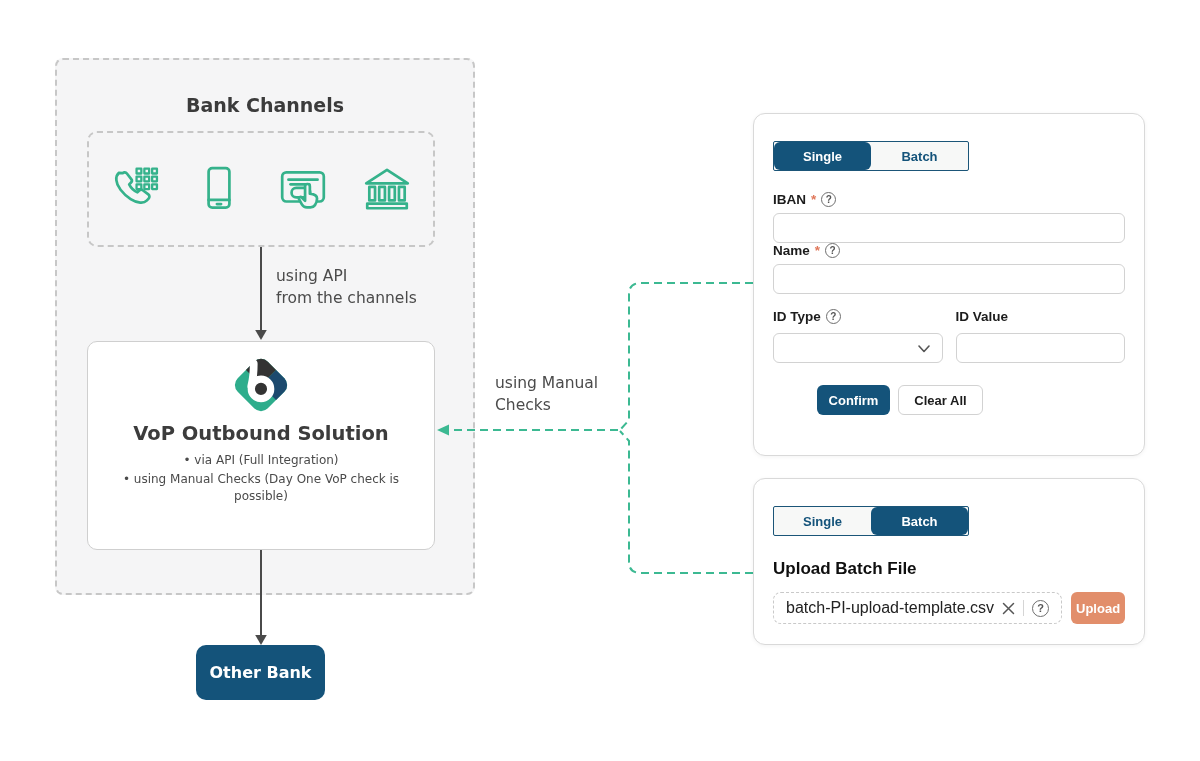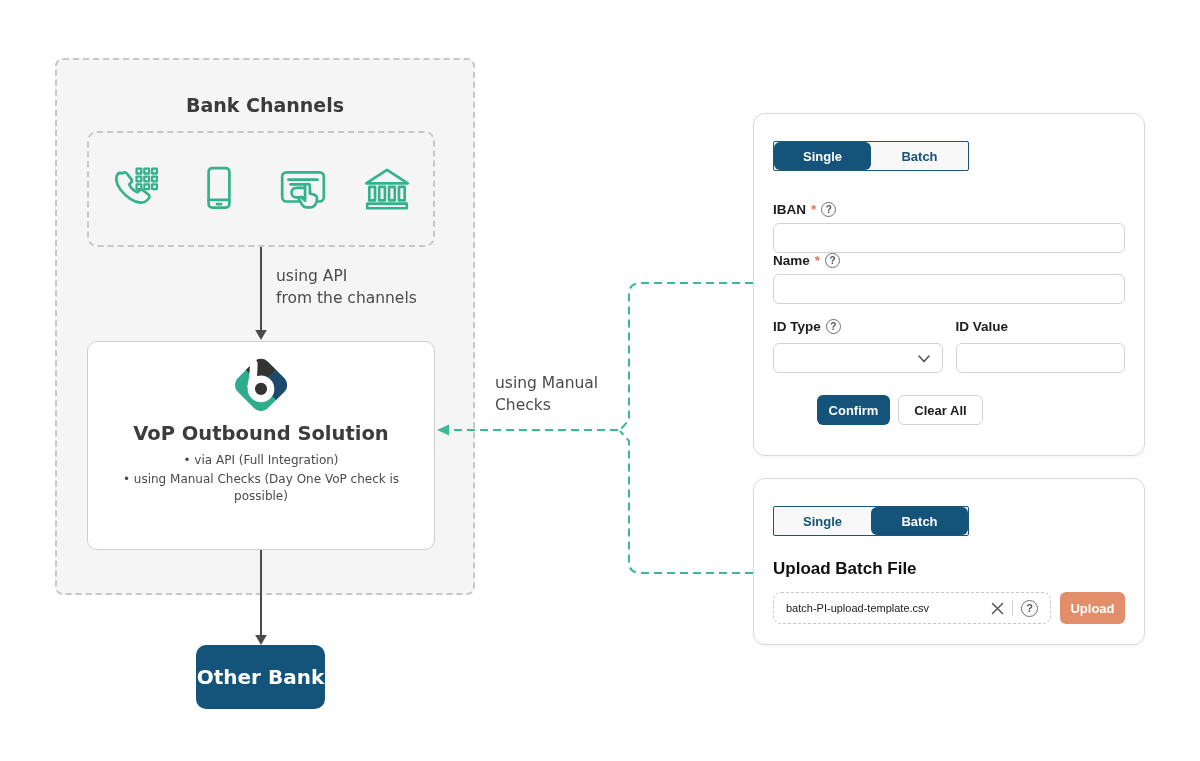--- a/index.html
+++ b/index.html
@@ -23,23 +23,23 @@
                 line-height:1.4;white-space:pre-line;}
 
   .vop-box{position:absolute;left:87px;top:341px;width:348px;height:209px;background:#ffffff;
            border:1px solid #cfcfcf;border-radius:10px;box-sizing:border-box;text-align:center;}
   .vop-logo{margin-top:12px;}
   .vop-title{margin-top:2px;font-size:19.5px;font-weight:700;color:#3c3c3c;}
   .vop-bullets{margin-top:7px;}
   .vop-bullet{max-width:300px;margin:0 auto 2px auto;font-size:12px;color:#4a4a4a;line-height:1.42;}
   .vop-bullet .bt::before{content:"•  ";color:#4a4a4a;}
 
-  .other-bank{position:absolute;left:196px;top:645px;width:129px;height:64px;background:#14537a;
+  .other-bank{position:absolute;left:196px;top:645px;width:129px;height:55px;background:#14537a;
               border-radius:10px;display:flex;align-items:center;justify-content:center;
-              color:#ffffff;font-size:20px;font-weight:600;}
+              color:#ffffff;font-size:16px;font-weight:600;}
 
   .connector-layer{position:absolute;left:0;top:0;width:1200px;height:761px;pointer-events:none;}
 
   
   .panel{position:absolute;left:753px;width:392px;background:#ffffff;border:1px solid #d9d9d9;
          border-radius:12px;box-sizing:border-box;box-shadow:0 1px 4px rgba(0,0,0,0.05);
          padding:0 19px;}
   .panel-single{top:113px;height:343px;}
   .panel-batch{top:478px;height:167px;}
 
@@ -49,41 +49,41 @@
        font-weight:700;color:#14537a;cursor:pointer;}
   .tab.active{background:#14537a;color:#ffffff;border-radius:6px;}
 
   .field-label{display:flex;align-items:center;gap:5px;font-size:13.5px;font-weight:700;color:#1c1c1c;}
   .req{color:#e0775a;font-weight:700;}
   .help-circ{width:15px;height:15px;border:1.3px solid #6f6f6f;border-radius:50%;
              display:inline-flex;align-items:center;justify-content:center;
              font-size:10px;font-weight:600;color:#555;box-sizing:border-box;line-height:1;}
   .text-input{width:100%;height:30px;border:1px solid #d2d2d2;border-radius:6px;box-sizing:border-box;
               font-size:13.5px;padding:0 10px;color:#222;background:#fff;outline:none;}
-  .mt21{margin-top:31px;} .mt17{} .mt15{margin-top:15px;}
+  .mt21{margin-top:21px;} .mt17{} .mt15{margin-top:15px;}
   .mt9{margin-top:9px;} .mt6{margin-top:6px;}
 
   .id-row{display:flex;gap:13px;}
   .id-col{flex:1;min-width:0;}
   .select{position:relative;height:30px;border:1px solid #d2d2d2;border-radius:6px;background:#fff;
           display:flex;align-items:center;padding:0 10px;box-sizing:border-box;cursor:pointer;}
   .select .chev{position:absolute;right:12px;top:11px;}
 
   .btn-row{display:flex;gap:8px;margin-top:22px;padding-left:44px;}
   .btn{height:30px;border-radius:6px;display:flex;align-items:center;justify-content:center;
        font-size:13px;font-weight:700;cursor:pointer;box-sizing:border-box;}
   .btn-confirm{width:73px;background:#14537a;color:#fff;}
   .btn-clear{width:85px;background:#fff;color:#1c1c1c;border:1px solid #d2d2d2;}
 
   .batch-heading{margin-top:23px;font-size:17px;font-weight:700;color:#0f0f0f;}
   .upload-row{display:flex;align-items:center;margin-top:13px;}
   .file-field{flex:0 0 278px;height:32px;border:1.5px dashed #c9c9c9;border-radius:8px;
               box-sizing:border-box;display:flex;align-items:center;gap:8px;padding:0 12px;
               background:#fff;cursor:pointer;}
-  .file-name{flex:1;font-size:11px;color:#222;white-space:nowrap;overflow:hidden;}
+  .file-name{flex:1;font-size:16px;color:#222;white-space:nowrap;overflow:hidden;}
   .vdiv{width:1px;height:16px;background:#d5d5d5;}
   .file-help{width:17px;height:17px;font-size:11px;}
   .btn-upload{width:66px;height:32px;margin-left:9px;background:#e28e6b;color:#fff;border-radius:6px;
               display:flex;align-items:center;justify-content:center;font-size:13px;font-weight:700;cursor:pointer;}
   .icon-btn{display:flex;align-items:center;justify-content:center;cursor:pointer;}
 </style>
 </head>
 <body>
 
 <div class="page">

